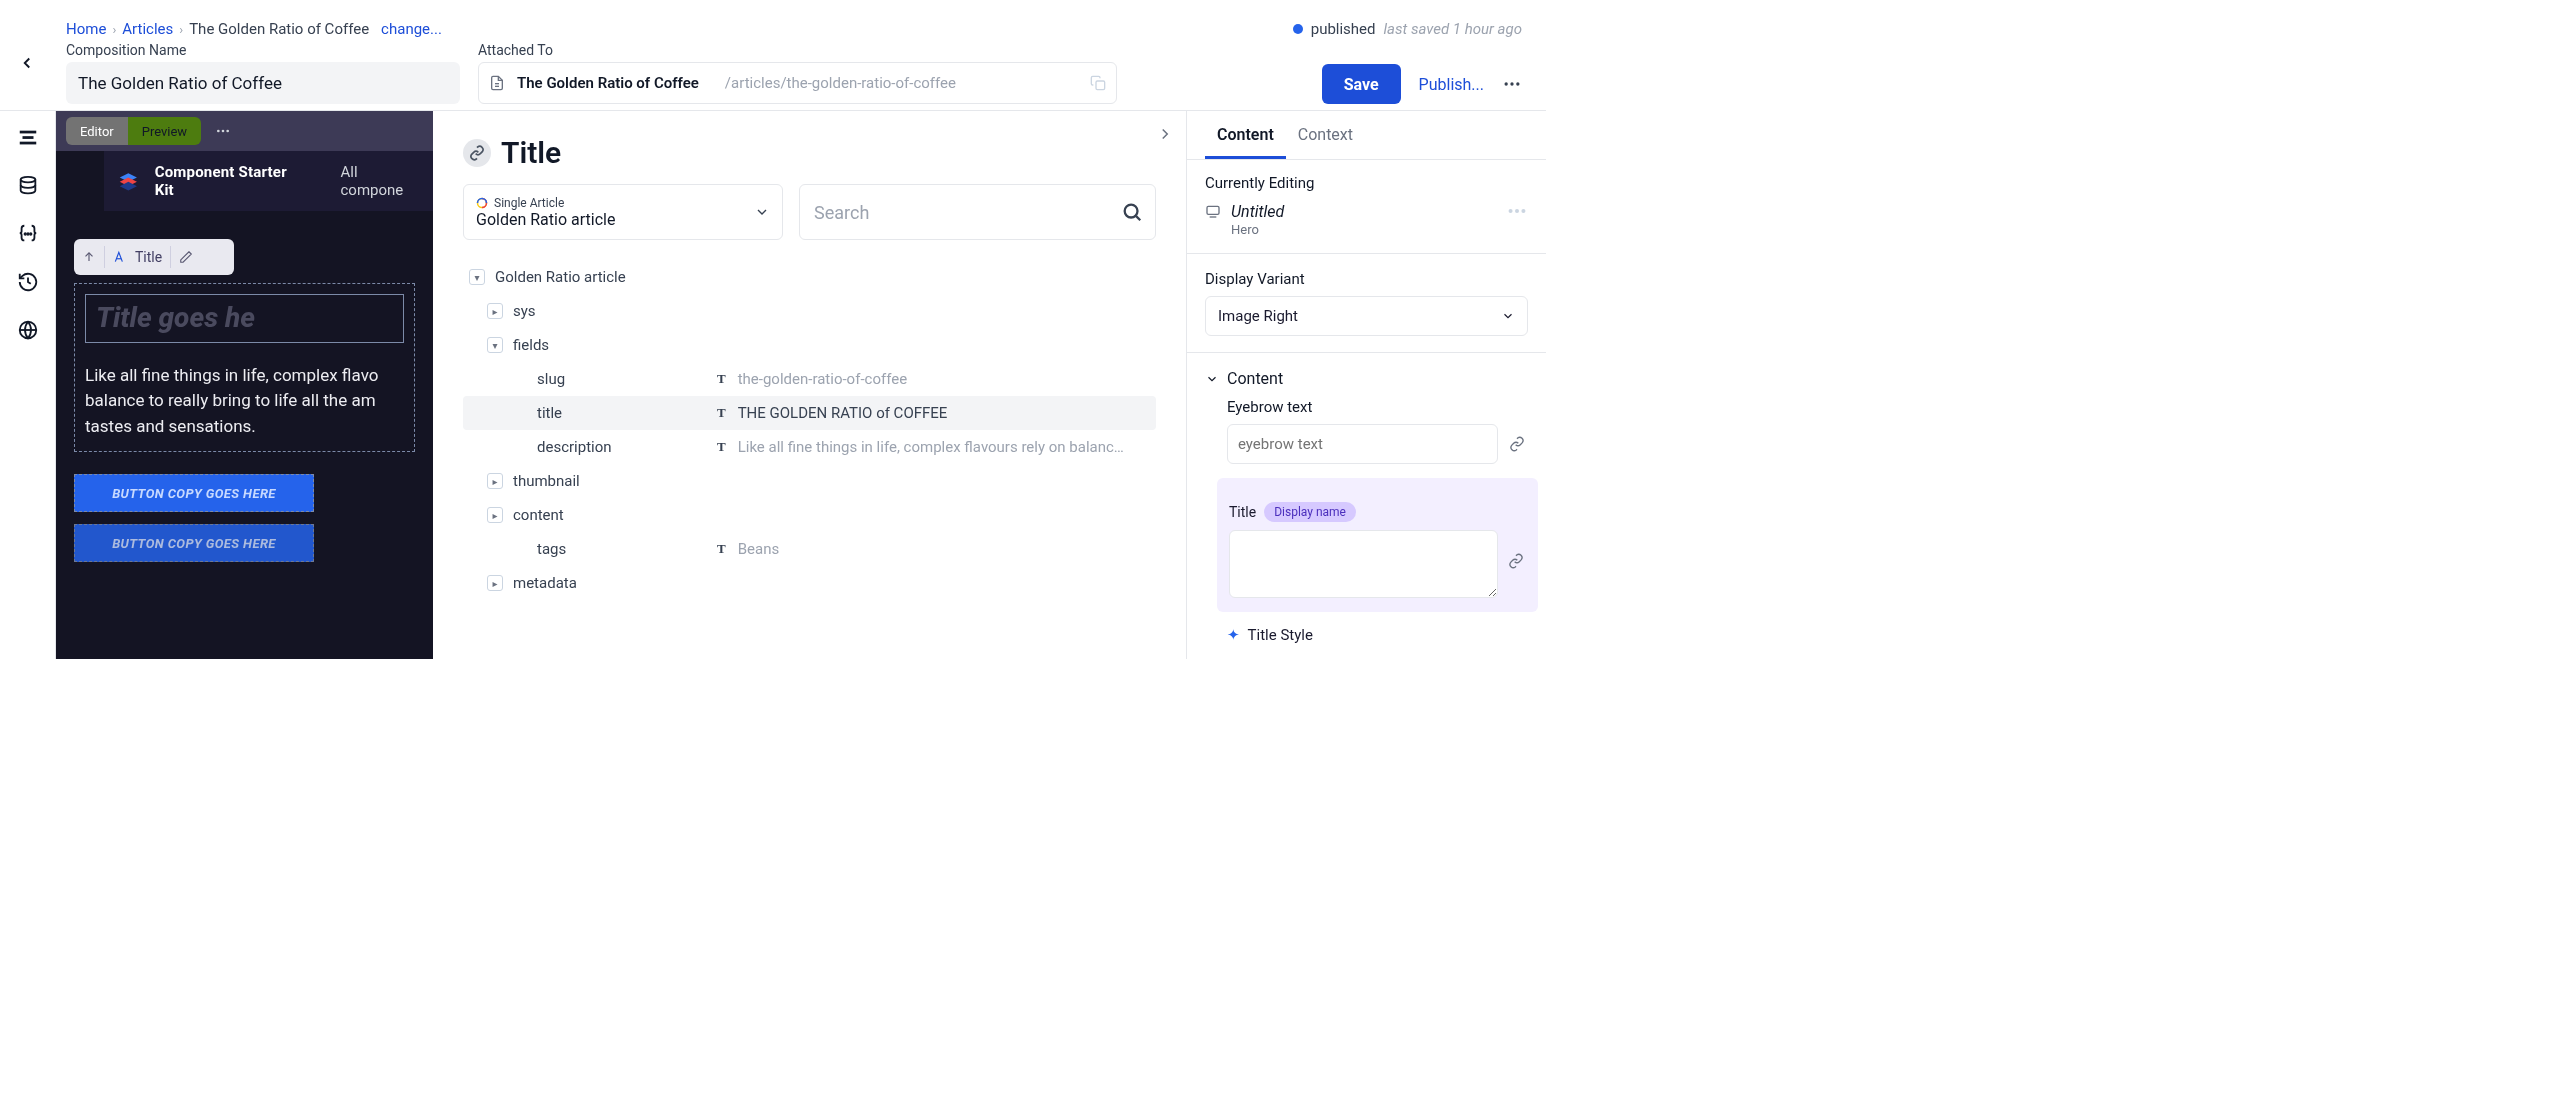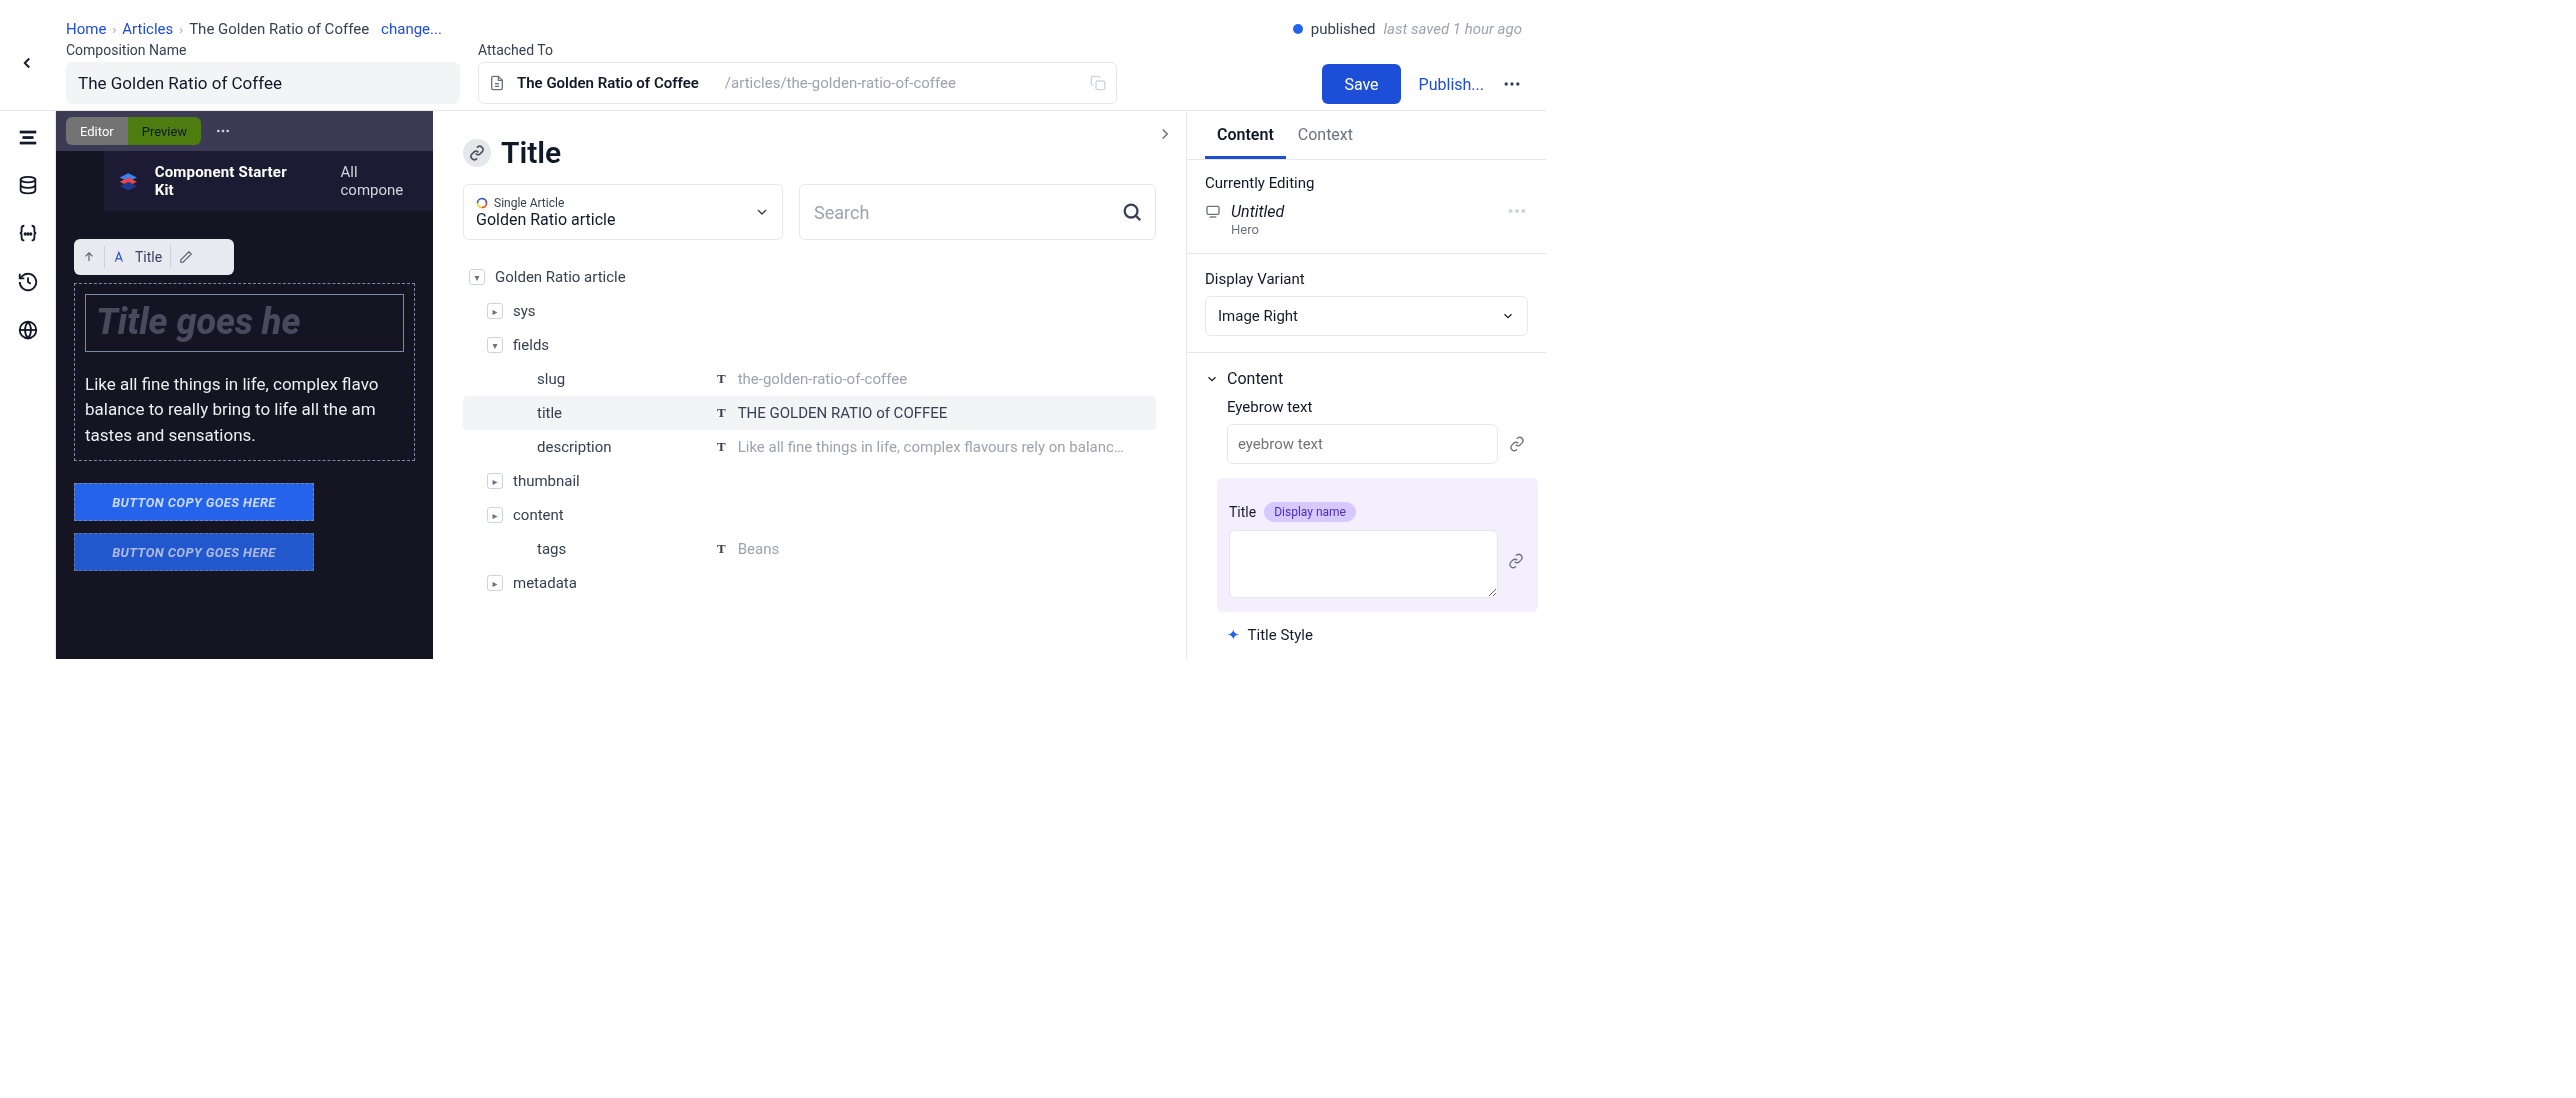--- a/index.html
+++ b/index.html
@@ -22,21 +22,21 @@
   .comp-col { display:flex; flex-direction:column; gap:4px; }
   .field-label { font-size:14px; color:#374151; }
   .comp-input { width:394px; height:42px; border:none; background:#f3f4f6; border-radius:6px; padding:0 12px; font-size:17px; color:#111827; }
   .attached-box { width:639px; height:42px; border:1px solid #e5e7eb; border-radius:6px; display:flex; align-items:center; padding:0 10px; gap:12px; background:#fff; position:relative; }
   .attached-box .doc-icon { color:#6b7280; }
   .attached-title { font-weight:600; color:#111827; font-size:15px; }
   .attached-path { color:#9ca3af; font-size:15px; margin-left:14px; }
   .copy-icon { position:absolute; right:10px; color:#cbd5e1; }
 
   .header-actions { margin-left:auto; display:flex; align-items:center; gap:18px; }
-  .btn-primary { background:#1d4ed8; color:#fff; border:none; border-radius:6px; height:40px; padding:0 22px; font-size:16px; font-weight:400; cursor:pointer; }
+  .btn-primary { background:#1d4ed8; color:#fff; border:none; border-radius:6px; height:40px; padding:0 22px; font-size:16px; font-weight:700; cursor:pointer; }
   .btn-link { color:#1d4ed8; background:none; border:none; font-size:16px; cursor:pointer; }
   .dots-icon { color:#374151; cursor:pointer; }
 
   
   .body { flex:1; display:flex; border-top:1px solid #e5e7eb; min-height:0; }
 
   
   .leftrail { width:56px; border-right:1px solid #e5e7eb; display:flex; flex-direction:column; align-items:center; padding-top:16px; gap:26px; color:#374151; }
   .leftrail .rail-btn { cursor:pointer; color:#111827; }
 
@@ -59,21 +59,21 @@
   .nav-link { margin-left:24px; color:#d1d5db; font-size:15px; }
 
   .canvas-inner { padding:28px 18px 18px; position:relative; }
   .mini-toolbar { display:flex; align-items:center; background:#e9e9f0; border-radius:6px; height:36px; width:160px; padding:0 8px; gap:8px; margin-bottom:8px; }
   .mini-sep { width:1px; height:22px; background:#cfcfe0; }
   .mini-icon { color:#5b5a73; display:flex; align-items:center; }
   .mini-label { color:#423f63; font-size:14px; }
 
   .title-block { border:1px dashed #7c8aa8; padding:10px 10px 12px 10px; }
   .title-inner-box { border:1px solid #7c8aa8; padding:8px 10px; }
-  .title-placeholder { font-size:36px; font-weight:800; font-style:italic; color:#4a4a5e; line-height:1.1; white-space:nowrap; overflow:hidden; }
+  .title-placeholder { font-size:28px; font-weight:800; font-style:italic; color:#4a4a5e; line-height:1.1; white-space:nowrap; overflow:hidden; }
   .desc-text { color:#ececf1; font-size:17px; line-height:1.5; margin-top:20px; }
   .cta-btn { display:block; margin-top:22px; width:240px; height:38px; background:#2563eb; color:#c7d9ff; border:1px dashed #7c8aa8; font-size:13px; font-weight:700; letter-spacing:0.4px; font-style:italic;}
   .cta-btn + .cta-btn { margin-top:12px; }
 
   
   .middle { flex:1; border-right:1px solid #e5e7eb; display:flex; flex-direction:column; position:relative; }
   .mid-chevron { position:absolute; right:12px; top:14px; color:#6b7280; cursor:pointer; }
   .mid-header { display:flex; align-items:center; gap:10px; padding:24px 30px 14px; }
   .link-icon-badge { width:28px; height:28px; border-radius:50%; background:#e5e7eb; display:flex; align-items:center; justify-content:center; color:#4b5563; }
   .mid-title { font-size:30px; font-weight:600; color:#111827; }

